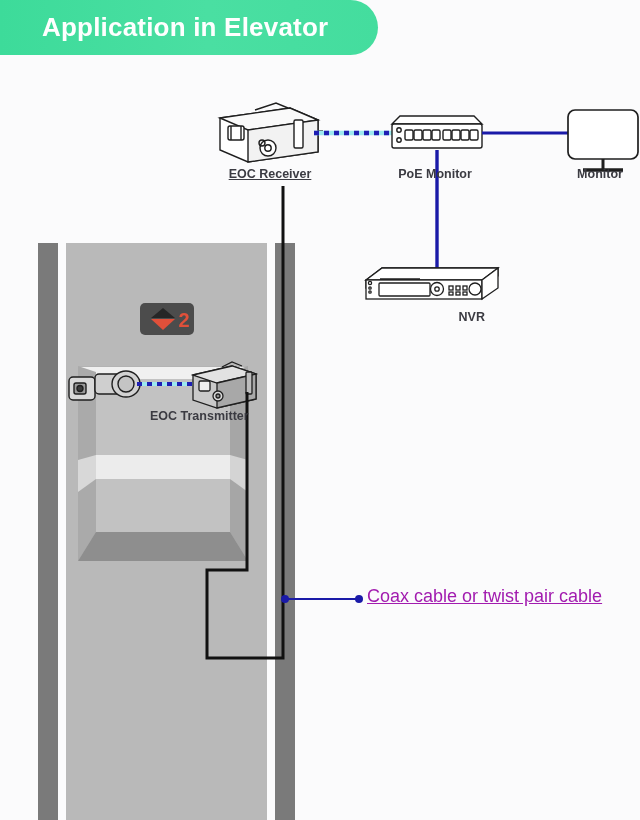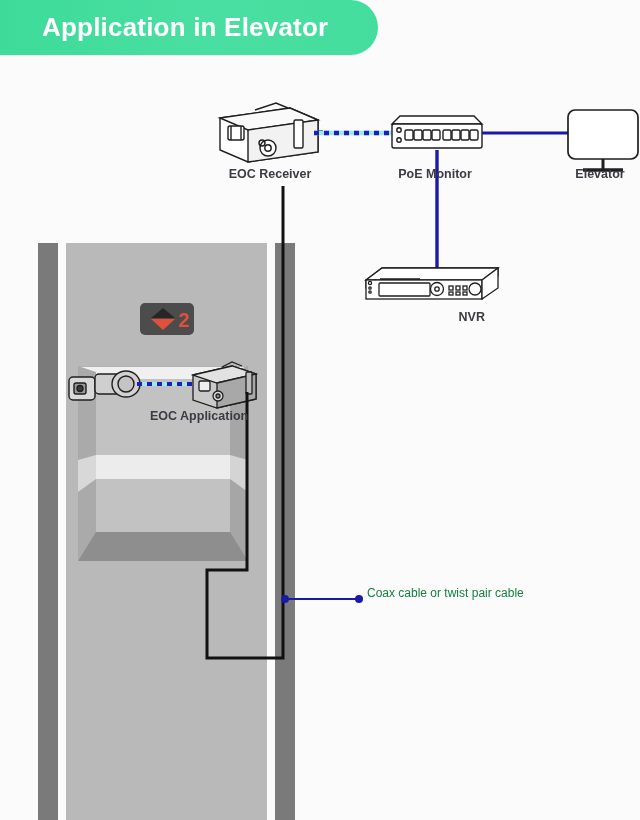--- a/index.html
+++ b/index.html
@@ -25,29 +25,29 @@
   }
 
   
   .layer{position:absolute;left:0;top:0;width:640px;height:820px;}
 
   
   .cap{
     position:absolute;color:#3b3b42;font-size:12.5px;font-weight:bold;
     white-space:nowrap;text-align:center;
   }
-  .cap.recv{left:190px;top:167px;width:160px;}
+  .cap.recv{left:190px;top:167px;width:160px;text-decoration:underline;}
   .cap.poe{left:375px;top:167px;width:120px;}
   .cap.mon{left:560px;top:167px;width:80px;}
   .cap.nvr{left:385px;top:310px;width:100px;text-align:right;}
   .cap.tx{left:150px;top:409px;width:104px;text-align:left;}
 
   .callout-label{
     position:absolute;left:367px;top:586px;
-    color:#15803d;font-size:12px;white-space:nowrap;
+    color:#a21caf;font-size:18px;white-space:nowrap;text-decoration:underline;
   }
 </style>
 </head>
 <body>
 
 <div id="root">
 
   <div class="banner">
     <div class="banner-title">Application in Elevator</div>
   </div>
@@ -176,18 +176,18 @@
       <rect x="463" y="286" width="4" height="4"></rect>
       <rect x="449" y="292" width="4" height="3"></rect>
       <rect x="456" y="292" width="4" height="3"></rect>
       <rect x="463" y="292" width="4" height="3"></rect>
       <circle cx="475" cy="289" r="6"></circle>
     </g>
   </svg>
 
   <div class="cap recv">EOC Receiver</div>
   <div class="cap poe">PoE Monitor</div>
-  <div class="cap mon">Elevator</div>
+  <div class="cap mon">Monitor</div>
   <div class="cap nvr">NVR</div>
-  <div class="cap tx">EOC Application</div>
+  <div class="cap tx">EOC Transmitter</div>
 
   <div class="callout-label">Coax cable or twist pair cable</div>
 </div>
 
 </body></html>

